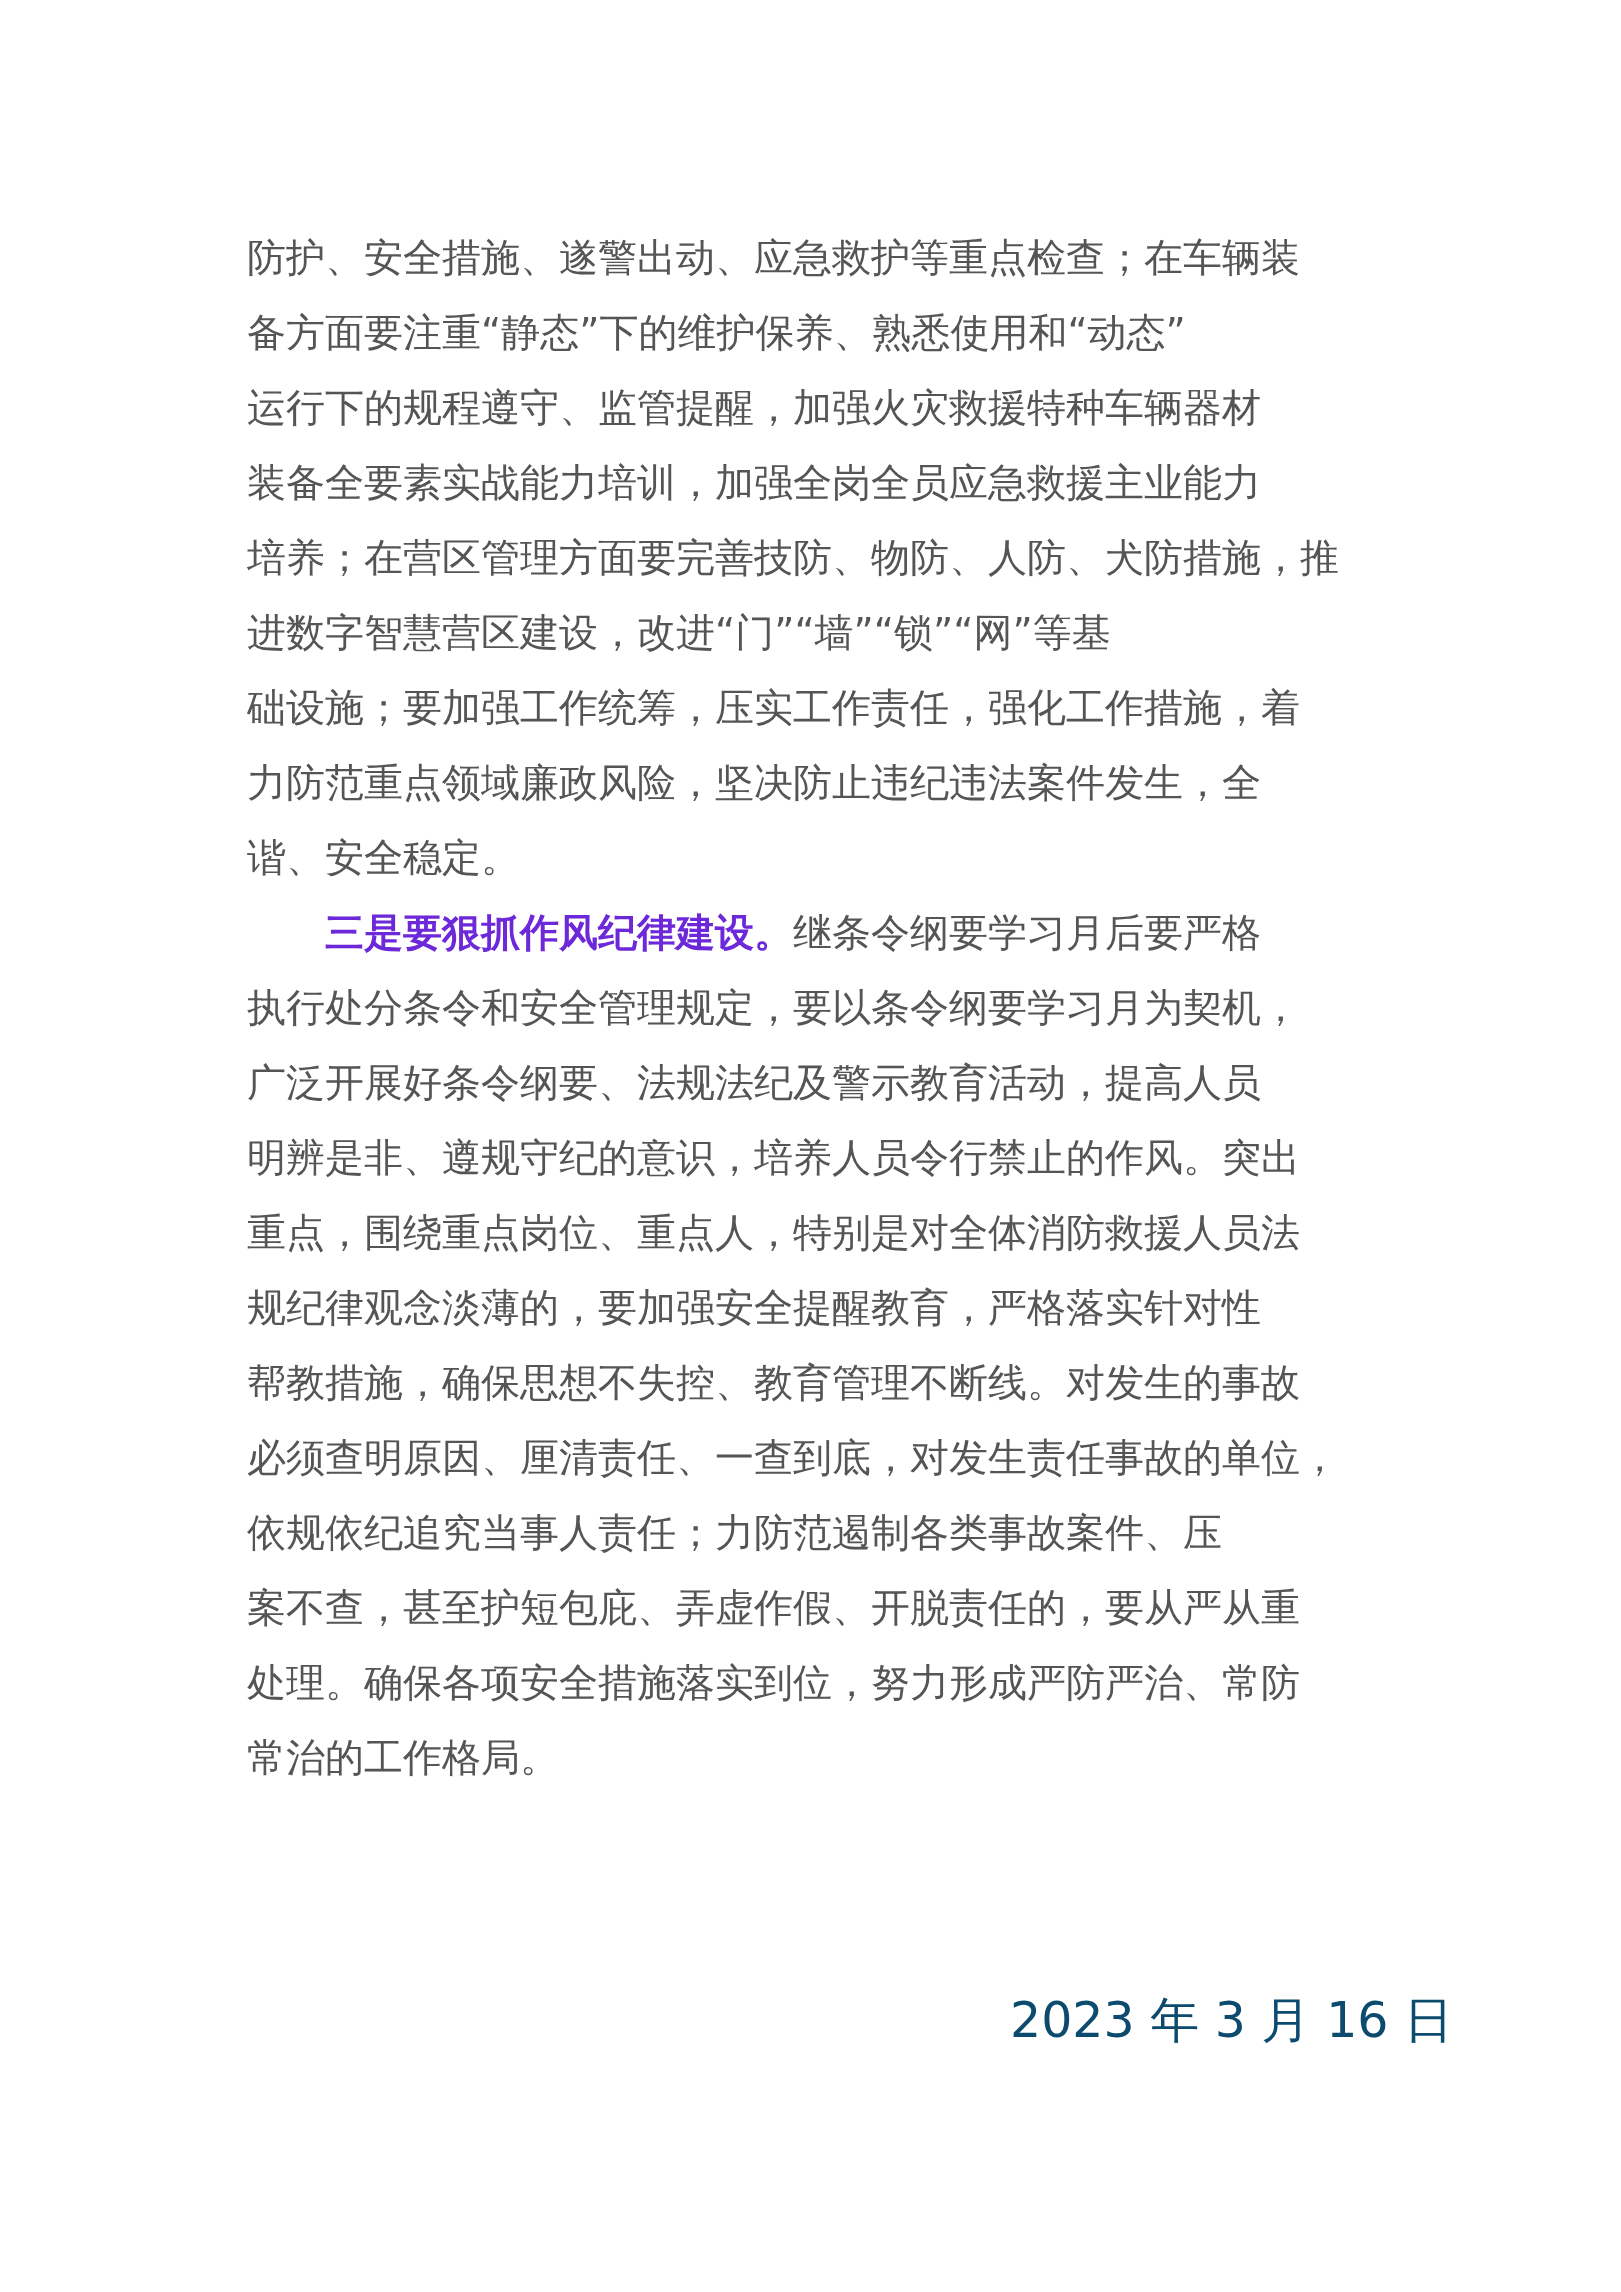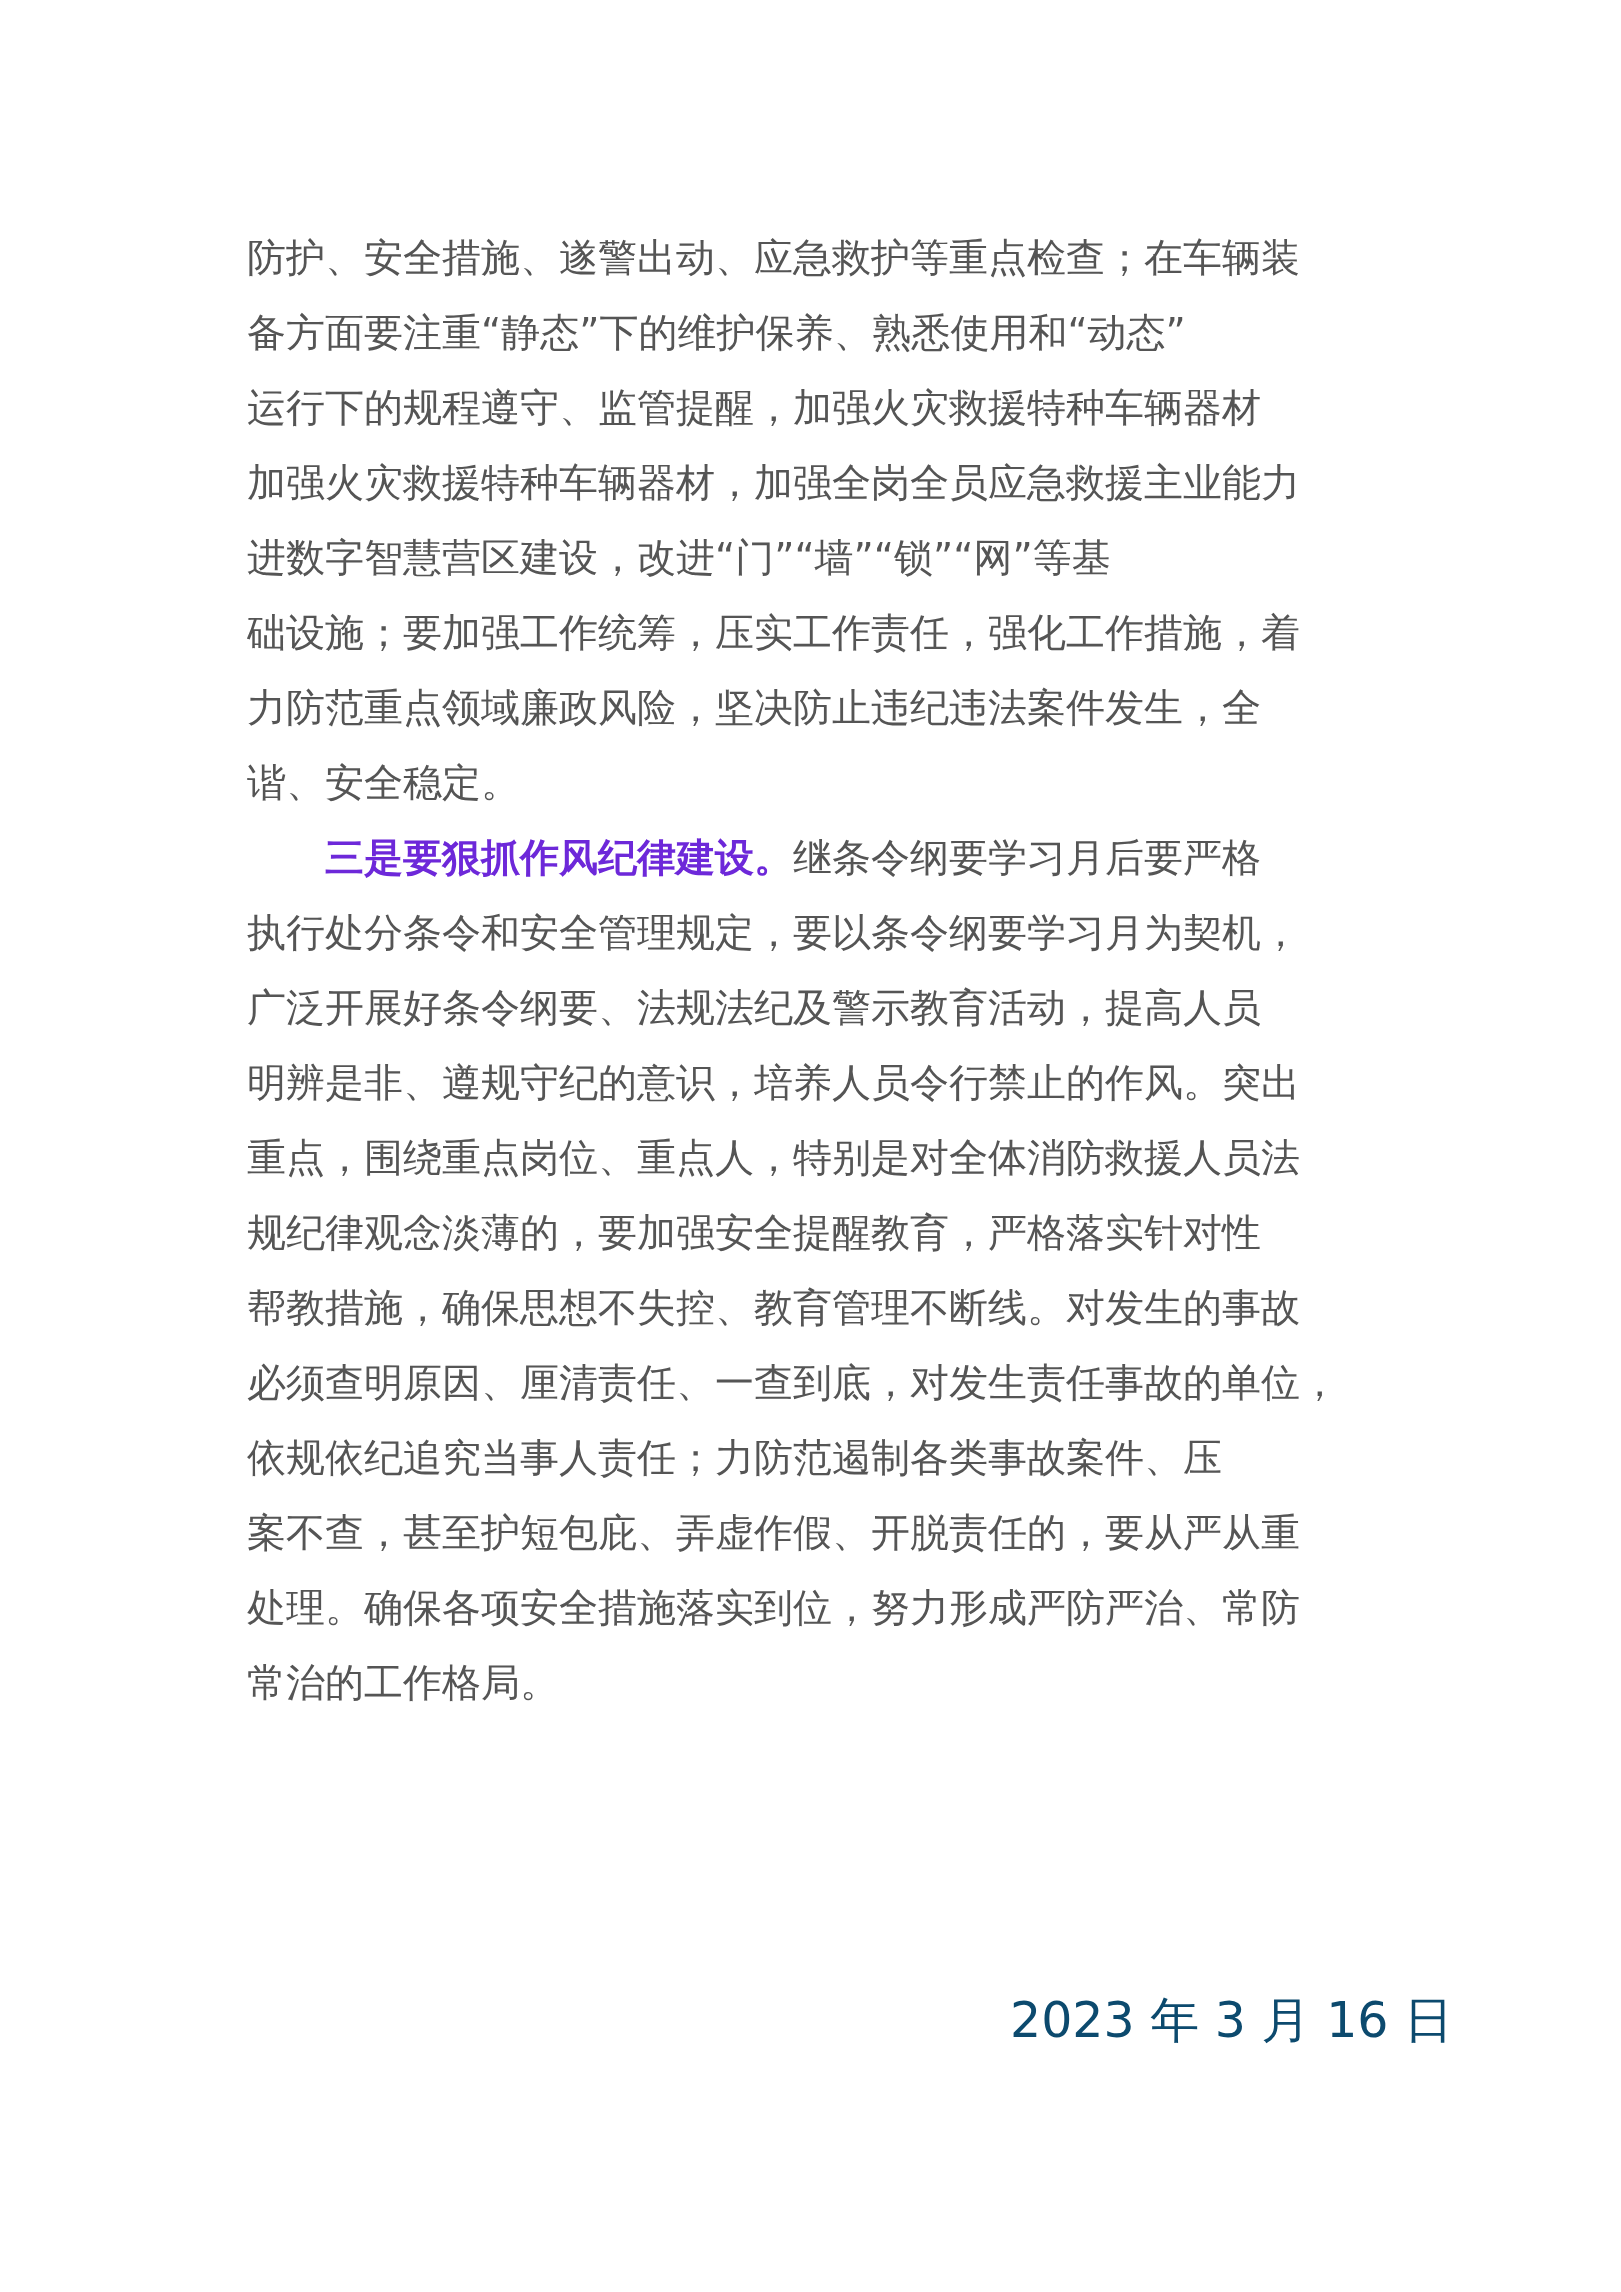--- a/index.html
+++ b/index.html
@@ -17,21 +17,22 @@
 </head>
 <body>
 
 <div class="page">
   <div class="body-text">
 
     <div class="paragraph">
       <div class="line">防护、安全措施、遂警出动、应急救护等重点检查；在车辆装</div>
       <div class="line">备方面要注重“静态”下的维护保养、熟悉使用和“动态”</div>
       <div class="line">运行下的规程遵守、监管提醒，加强火灾救援特种车辆器材</div>
-      <div class="line">加强火灾救援特种车辆器材，加强全岗全员应急救援主业能力</div>
+      <div class="line">装备全要素实战能力培训，加强全岗全员应急救援主业能力</div>
+      <div class="line">培养；在营区管理方面要完善技防、物防、人防、犬防措施，推</div>
       <div class="line">进数字智慧营区建设，改进“门”“墙”“锁”“网”等基</div>
       <div class="line">础设施；要加强工作统筹，压实工作责任，强化工作措施，着</div>
       <div class="line">力防范重点领域廉政风险，坚决防止违纪违法案件发生，全</div>
       <div class="line">谐、安全稳定。</div>
     </div>
 
     <div class="paragraph">
       <div class="line indent"><span class="bold">三是要狠抓作风纪律建设。</span><span>继条令纲要学习月后要严格</span></div>
       <div class="line">执行处分条令和安全管理规定，要以条令纲要学习月为契机，</div>
       <div class="line">广泛开展好条令纲要、法规法纪及警示教育活动，提高人员</div>

